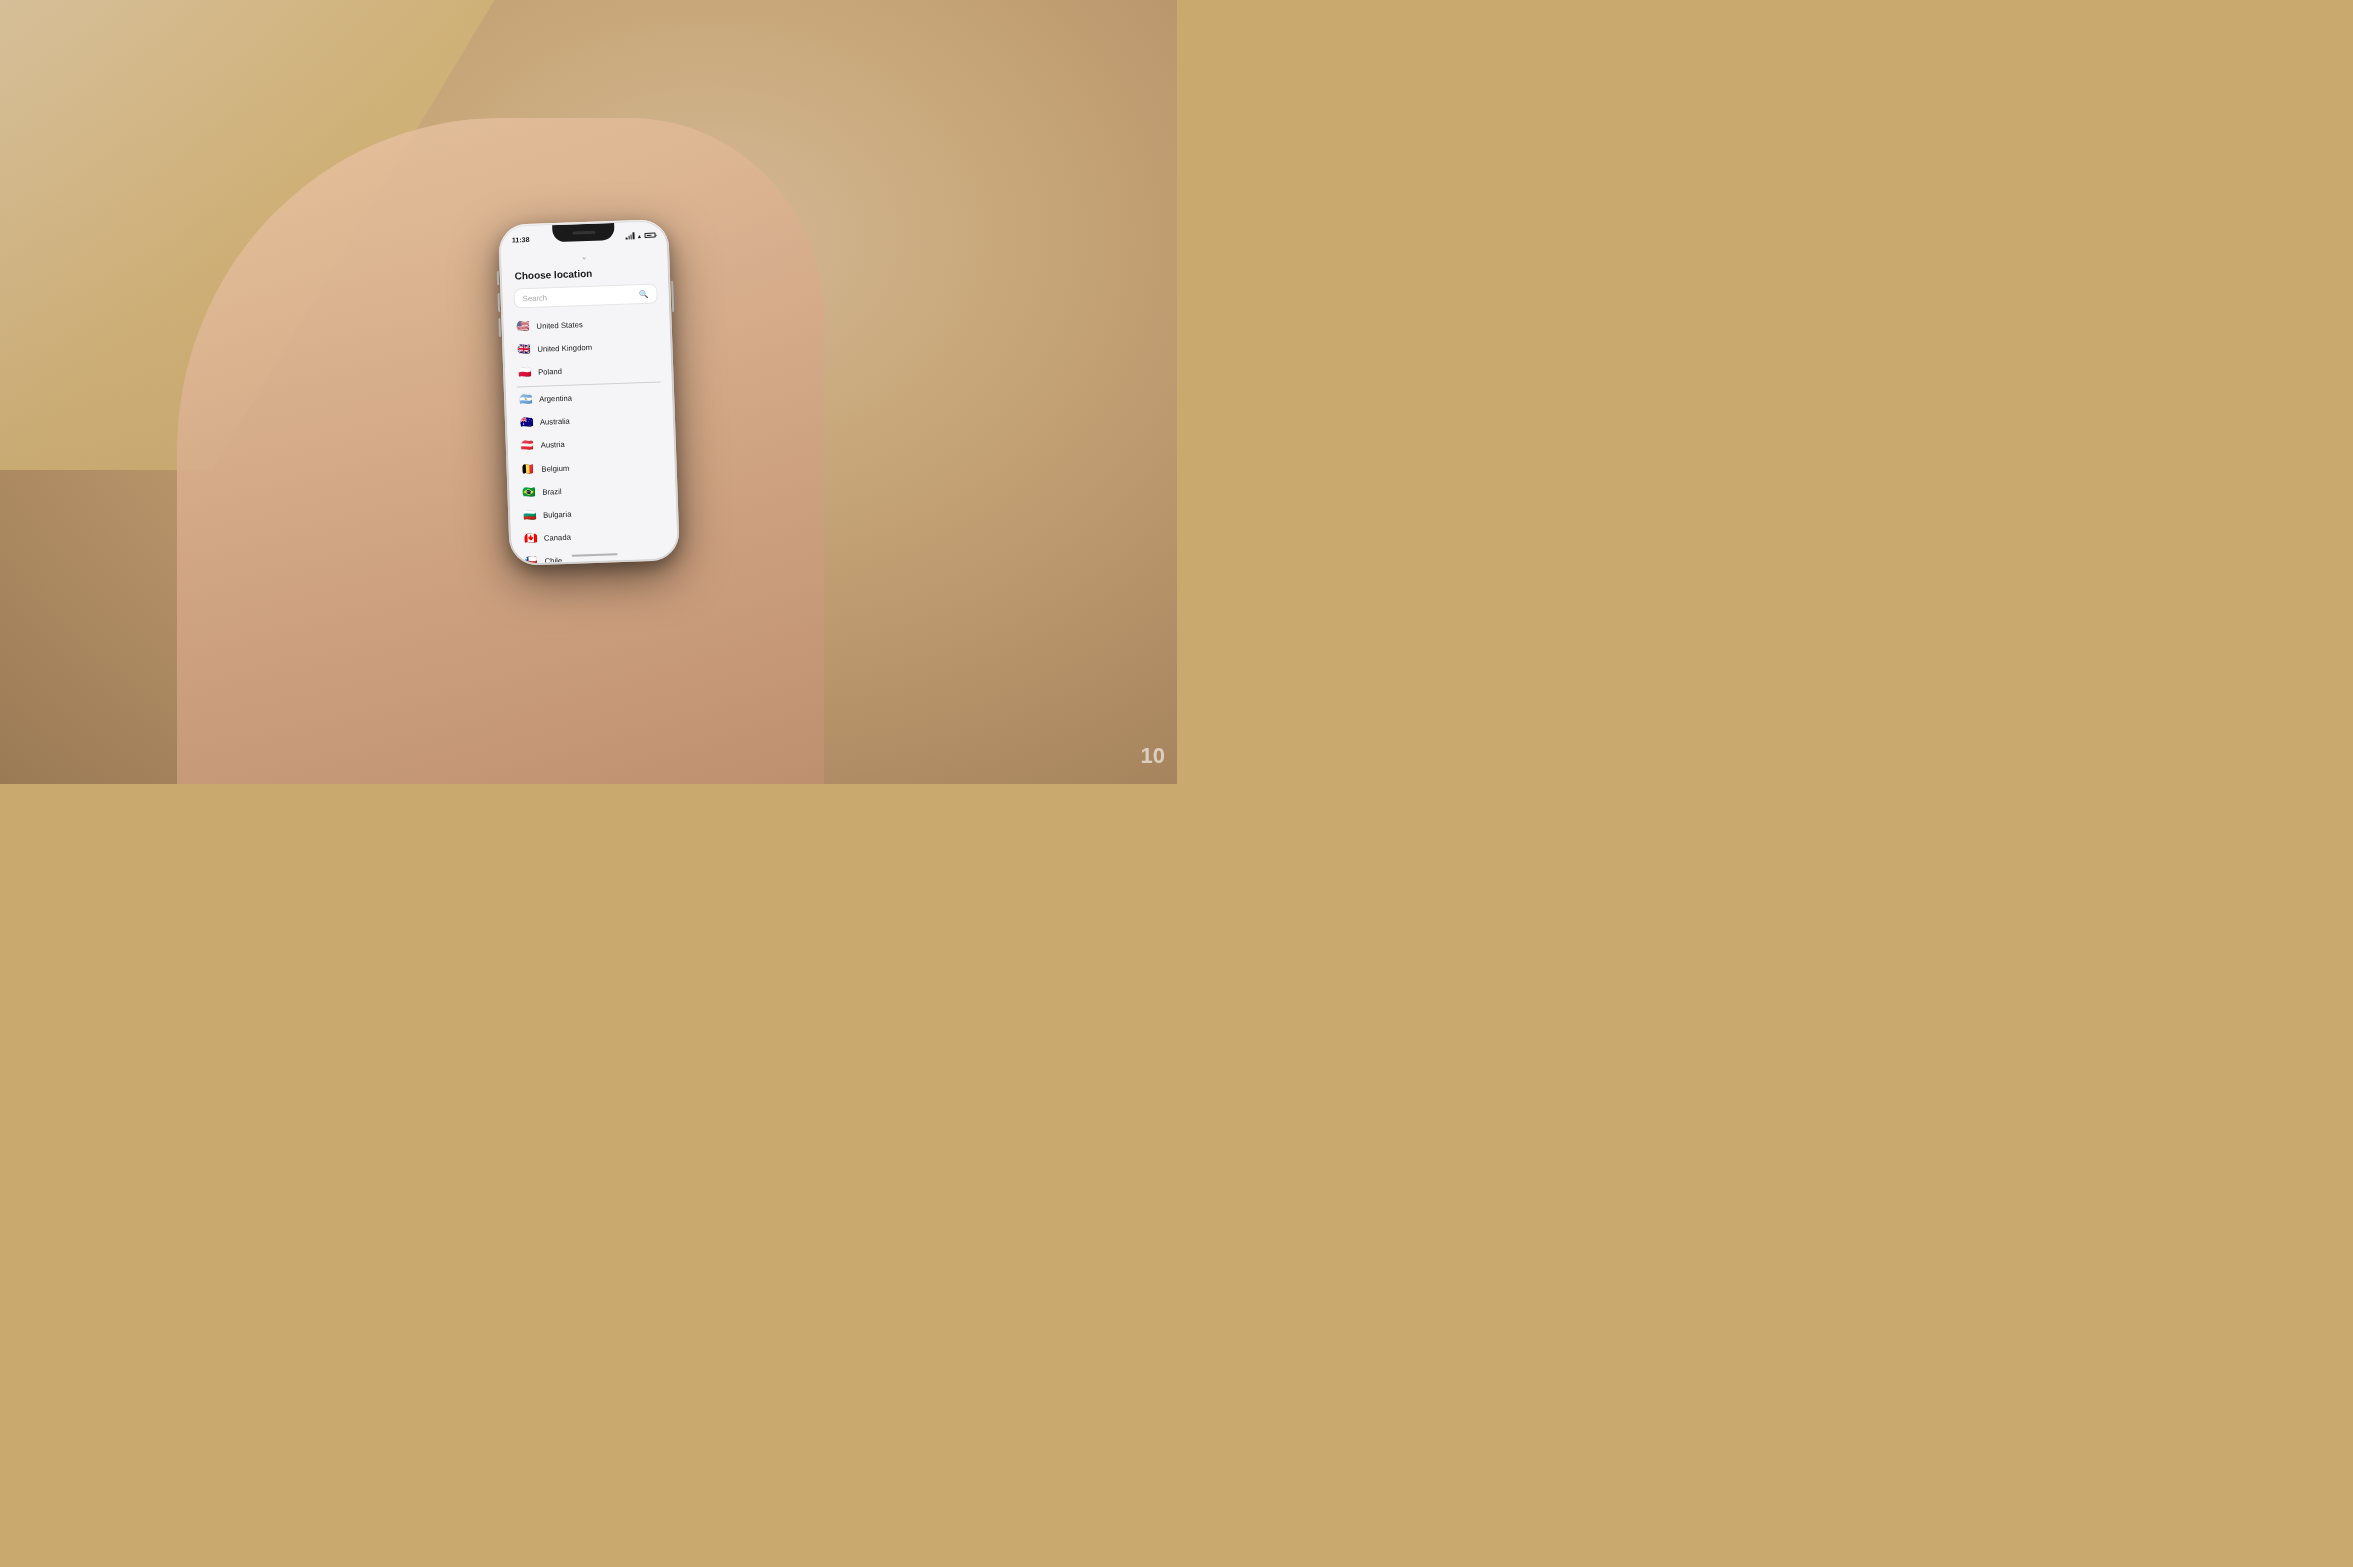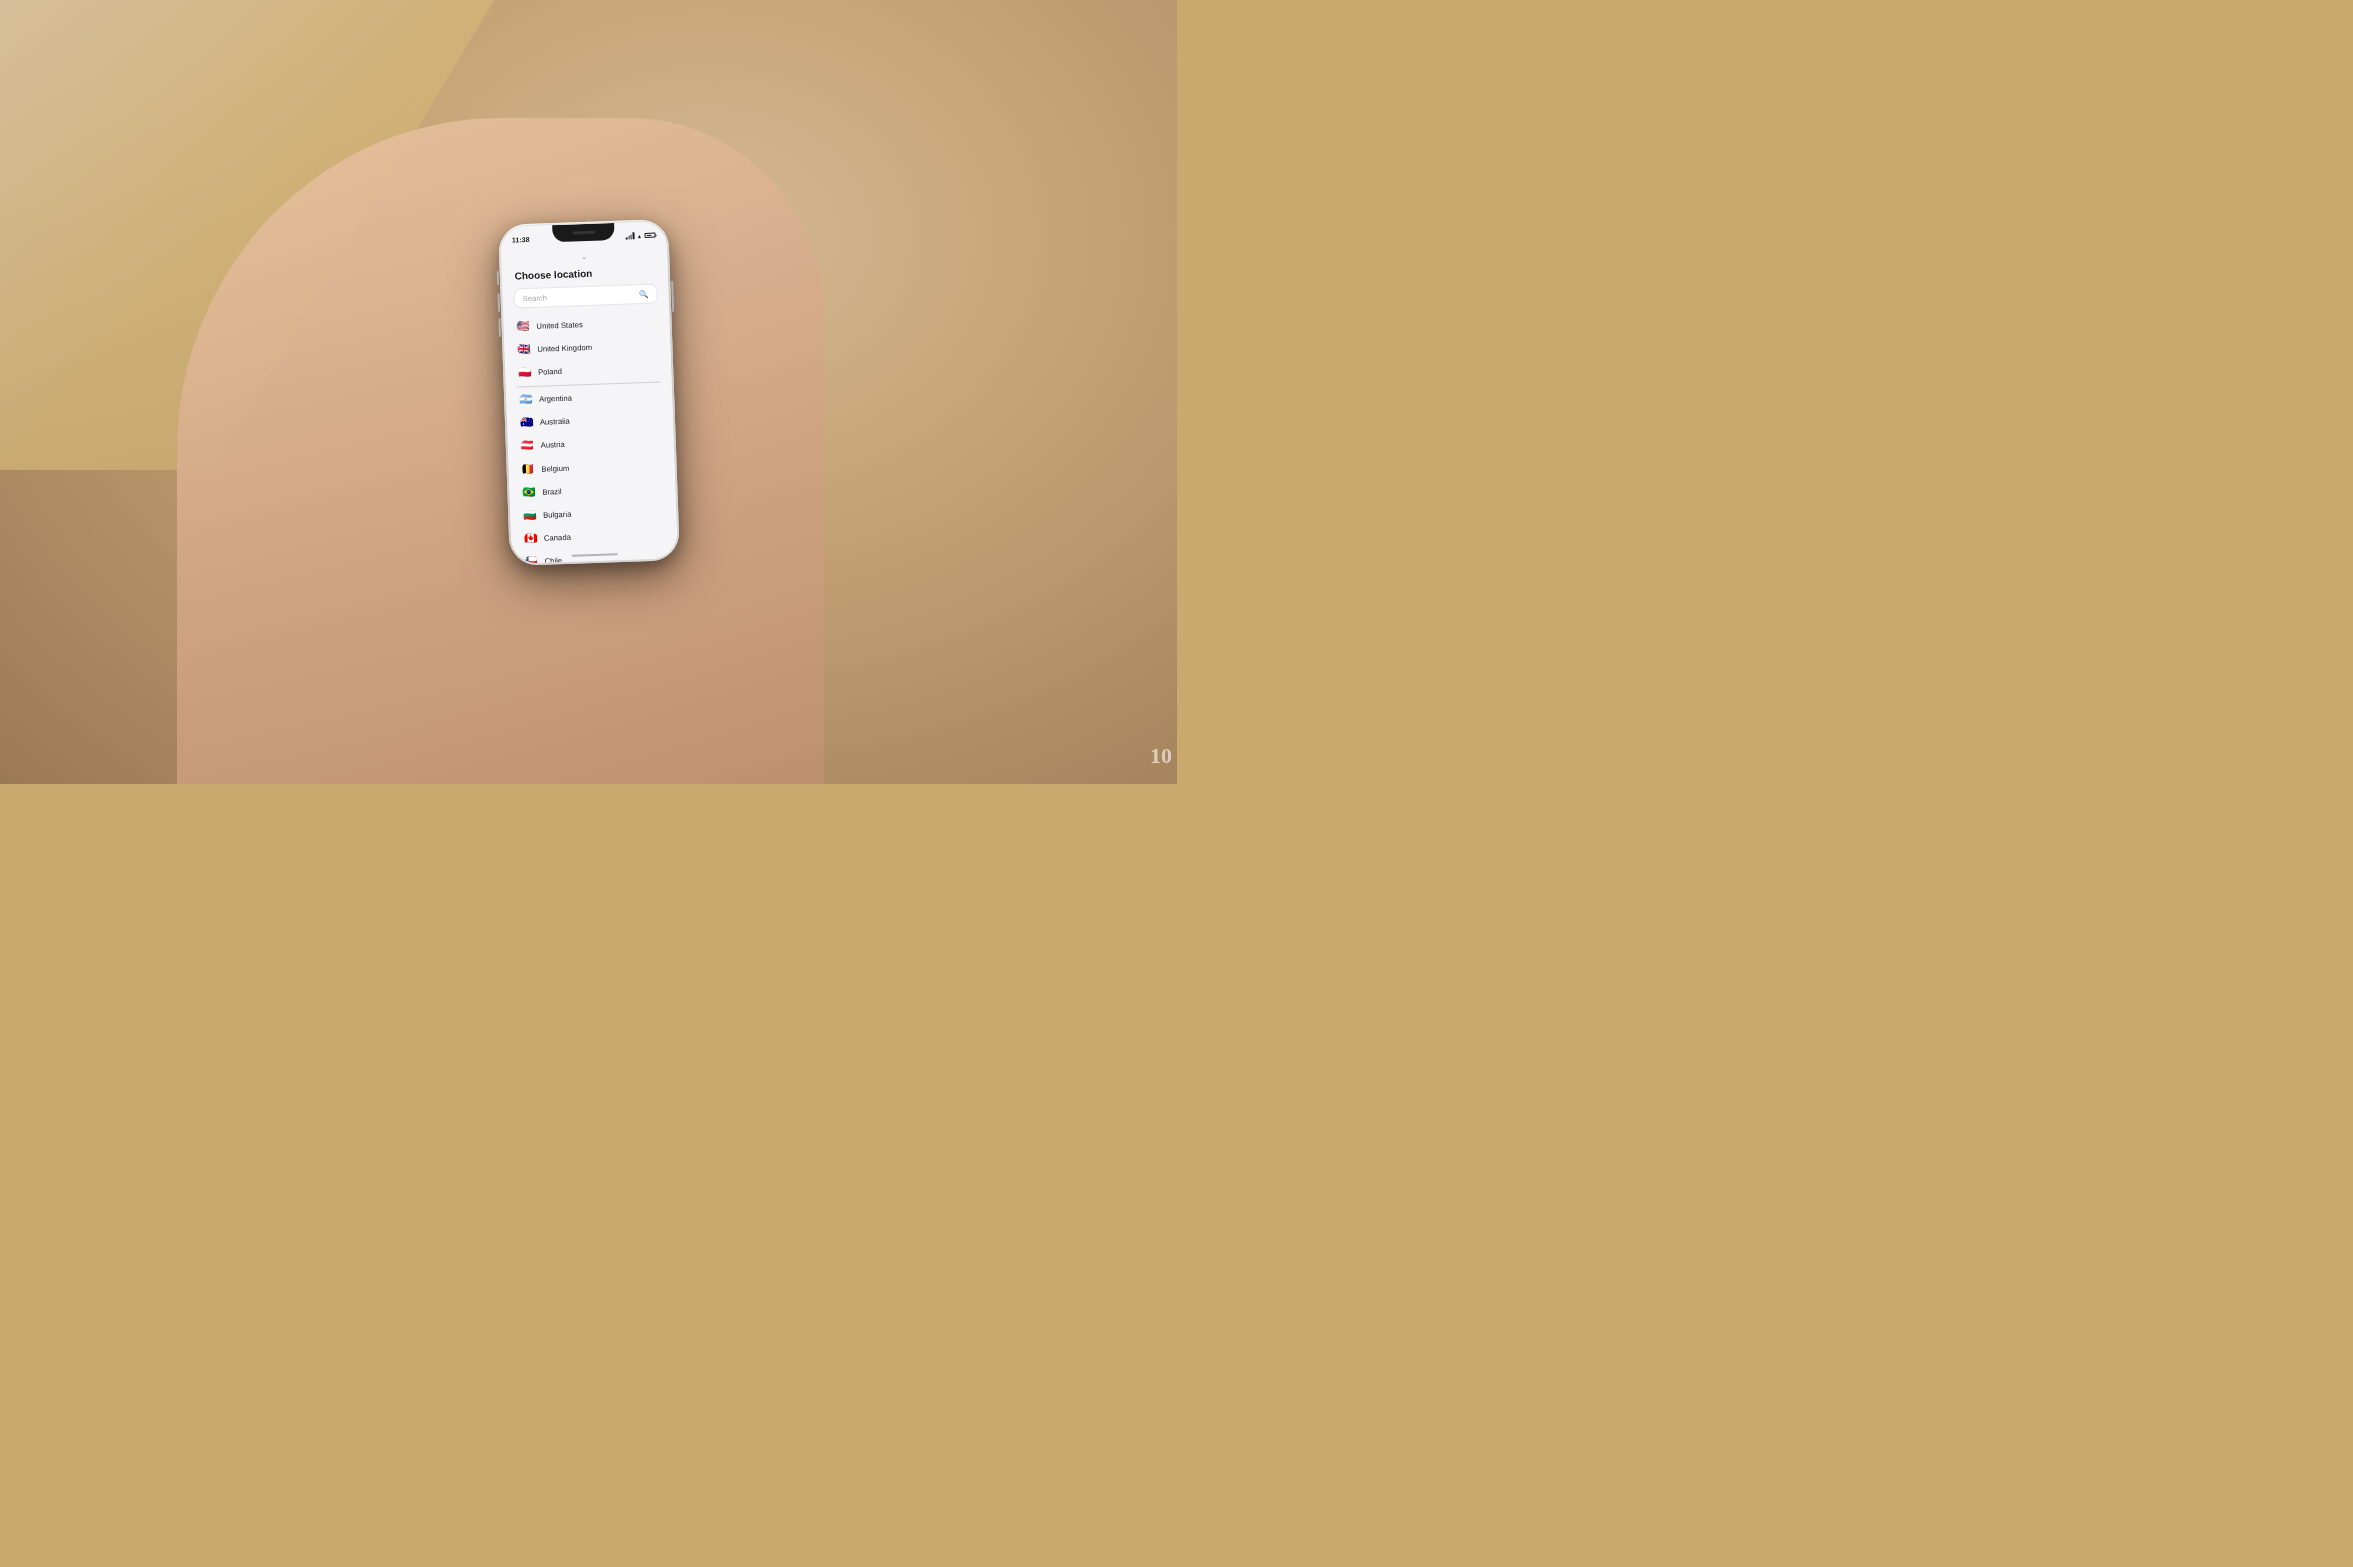--- a/index.html
+++ b/index.html
@@ -303,26 +303,25 @@
       width: 2.3px;
       height: 19.4px;
       background: #b0b0b0;
       border-radius: 1.5px 0 0 1.5px;
     }
 
     
     .watermark {
       position: absolute;
       bottom: 15.5px;
-      right: 5px;
+      right: 12px;
       color: rgba(255,255,255,0.6);
       font-size: 22px;
       font-weight: 700;
       z-index: 5;
-      font-family: Liberation Serif, serif;
     }
 
     
     .section-separator {
       height: 0.8px;
       background: #d0d0d0;
       margin: 1.5px 11px;
     }
   </style>
 </head>

